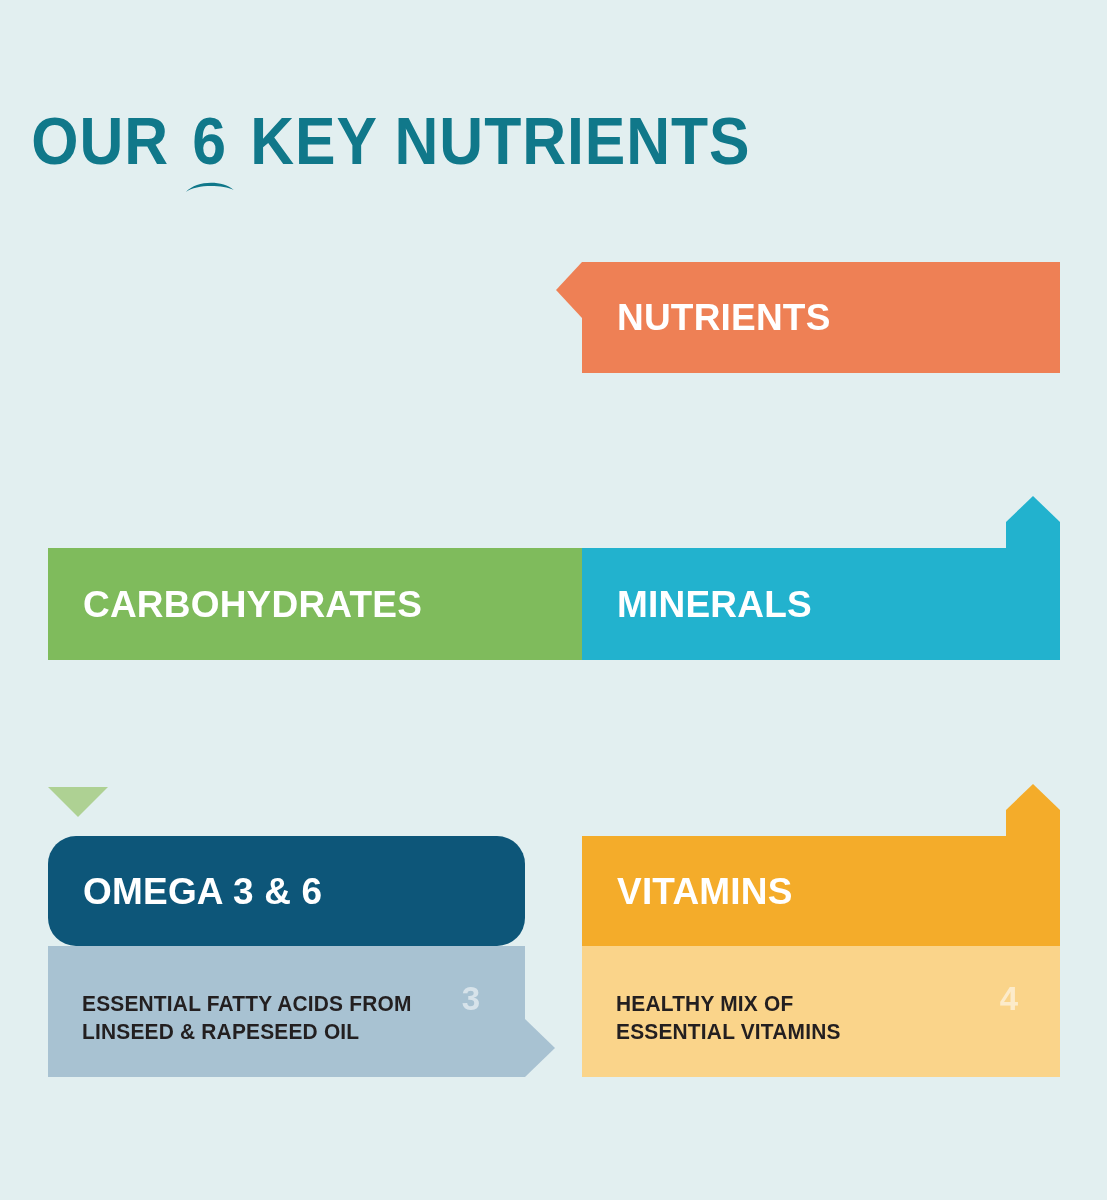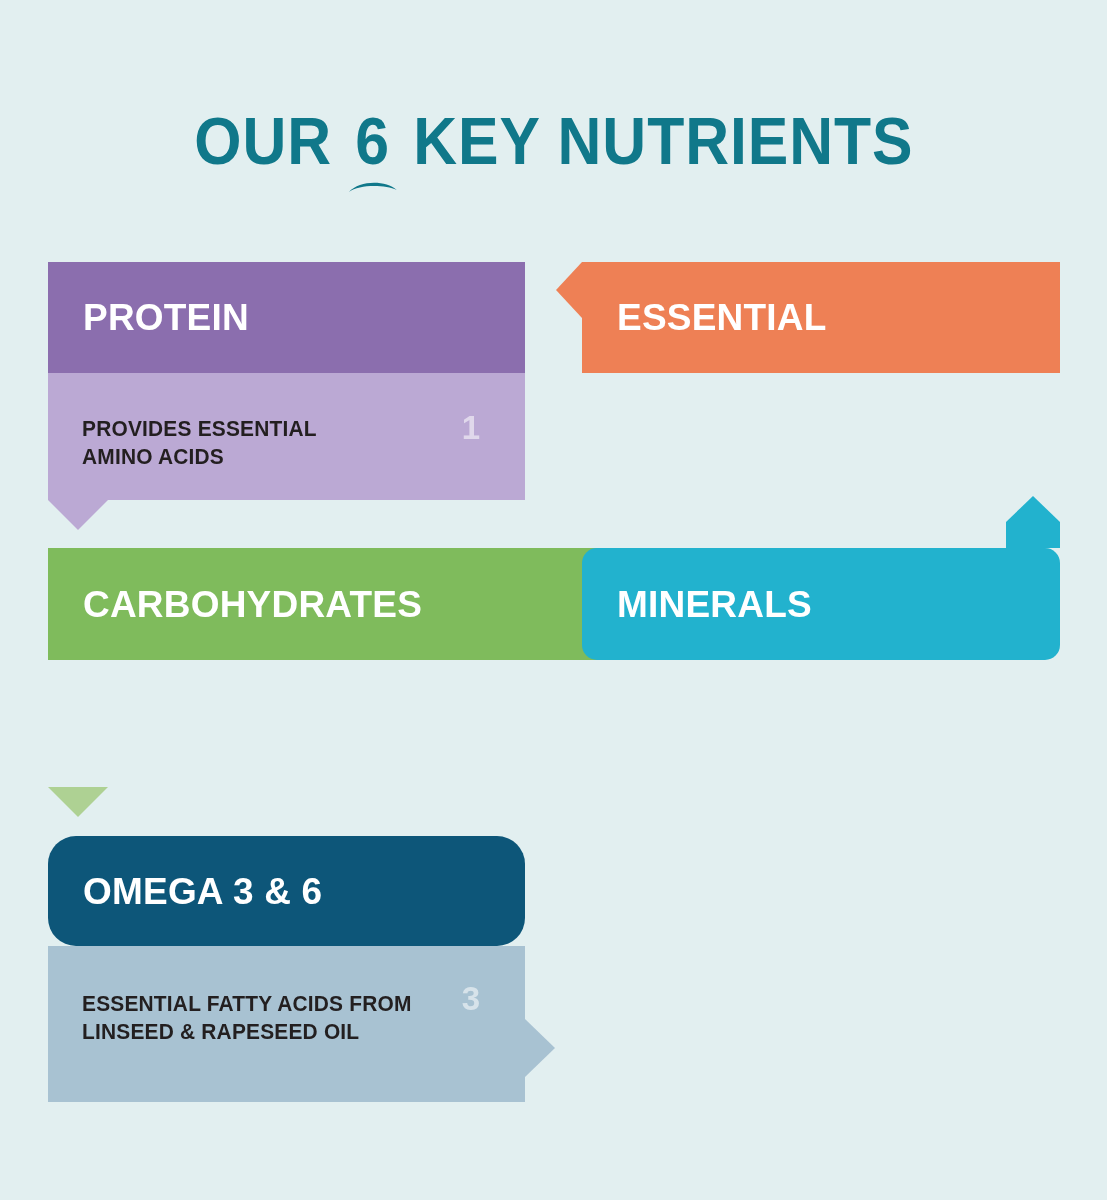--- a/index.html
+++ b/index.html
@@ -14,21 +14,21 @@
     overflow: hidden;
     position: relative;
   }
 
   
   .title-wrap {
     position: absolute;
     left: 0;
     top: 108px;
     width: 1107px;
-    text-align: center;
+    text-align: left;
   }
   .title {
     display: inline-block;
     position: relative;
     font-family: "Liberation Sans Narrow", "Liberation Sans", sans-serif;
     font-weight: bold;
     font-size: 66px;
     letter-spacing: 1px;
     color: #10788a;
     line-height: 1;
@@ -143,60 +143,61 @@
       <svg class="swoosh" viewBox="0 0 56 16">
         <path d="M2 14 C14 2, 42 2, 54 12 C42 7, 14 6, 2 14 Z" fill="#10788a"></path>
       </svg>
     </span>
     <span>KEY NUTRIENTS</span>
   </div>
 </div>
 
 <div class="board">
 
-  <div class="card" style="left:48px; top:262px; width:477px;">
-    <div class="head" style="height:111px; padding-left:35px; background:#8b6eae;">
-      <span class="head-title">PROTEIN</span>
-    </div>
-    <div class="body" style="height:127px; background:#bba9d4;">
-      <span class="desc" style="left:34px; top:42px;">PROVIDES ESSENTIAL
-AMINO ACIDS</span>
-      <span class="num-badge" style="right:45px; top:38px;">1</span>
-    </div>
-    <span class="tail-down" style="left:0px; top:238px; border-top:30px solid #bba9d4;"></span>
-  </div>
 
   <div class="card" style="left:582px; top:262px; width:478px;">
     <div class="head" style="height:111px; padding-left:35px; background:#ee8055;">
-      <span class="head-title">ESSENTIAL</span>
+      <span class="head-title">NUTRIENTS</span>
     </div>
     <span class="notch-left" style="left:-26px; top:0px; border-right:26px solid #ee8055;"></span>
   </div>
 
   <div class="card" style="left:48px; top:548px; width:567px;">
     <div class="head" style="height:112px; padding-left:35px; background:#7fbb5c;">
       <span class="head-title">CARBOHYDRATES</span>
     </div>
     <span class="tail-down" style="left:0px; top:239px; border-top:30px solid #aed193;"></span>
   </div>
 
   <div class="card" style="left:582px; top:548px; width:478px;">
     <span class="arrow-up-stem" style="left:424px; top:-26px; width:54px; height:26px; background:#22b2ce;"></span>
     <span class="arrow-up" style="left:424px; top:-52px; border-bottom:26px solid #22b2ce;"></span>
-    <div class="head" style="height:112px; padding-left:35px; background:#22b2ce;border-radius:15px;">
+    <div class="head" style="height:112px; padding-left:35px; background:#22b2ce;">
       <span class="head-title">MINERALS</span>
     </div>
   </div>
 
   <div class="card" style="left:48px; top:836px; width:477px;">
     <div class="head" style="height:110px; padding-left:35px; background:#0d5679;border-radius:28px;">
       <span class="head-title">OMEGA 3 &amp; 6</span>
     </div>
-    <div class="body" style="height:156px; background:#a8c2d2;padding-left:28px;">
+    <div class="body" style="height:131px; background:#a8c2d2;padding-left:28px;">
       <span class="desc" style="left:34px; top:44px;">ESSENTIAL FATTY ACIDS FROM
 LINSEED &amp; RAPESEED OIL</span>
       <span class="num-badge" style="right:45px; top:36px;">3</span>
     </div>
     <span class="arrow-right" style="left:477px; top:183px; border-left:30px solid #a8c2d2;"></span>
   </div>
 
+  <div class="card" style="left:582px; top:836px; width:478px;">
+    <span class="arrow-up-stem" style="left:424px; top:-26px; width:54px; height:26px; background:#f4ac2a;"></span>
+    <span class="arrow-up" style="left:424px; top:-52px; border-bottom:26px solid #f4ac2a;"></span>
+    <div class="head" style="height:110px; padding-left:35px; background:#f4ac2a;">
+      <span class="head-title">VITAMINS</span>
+    </div>
+    <div class="body" style="height:131px; background:#fad48a;">
+      <span class="desc" style="left:34px; top:44px;">HEALTHY MIX OF
+ESSENTIAL VITAMINS</span>
+      <span class="num-badge" style="right:42px; top:36px;">4</span>
+    </div>
+  </div>
 
 </div>
 
 </body></html>

